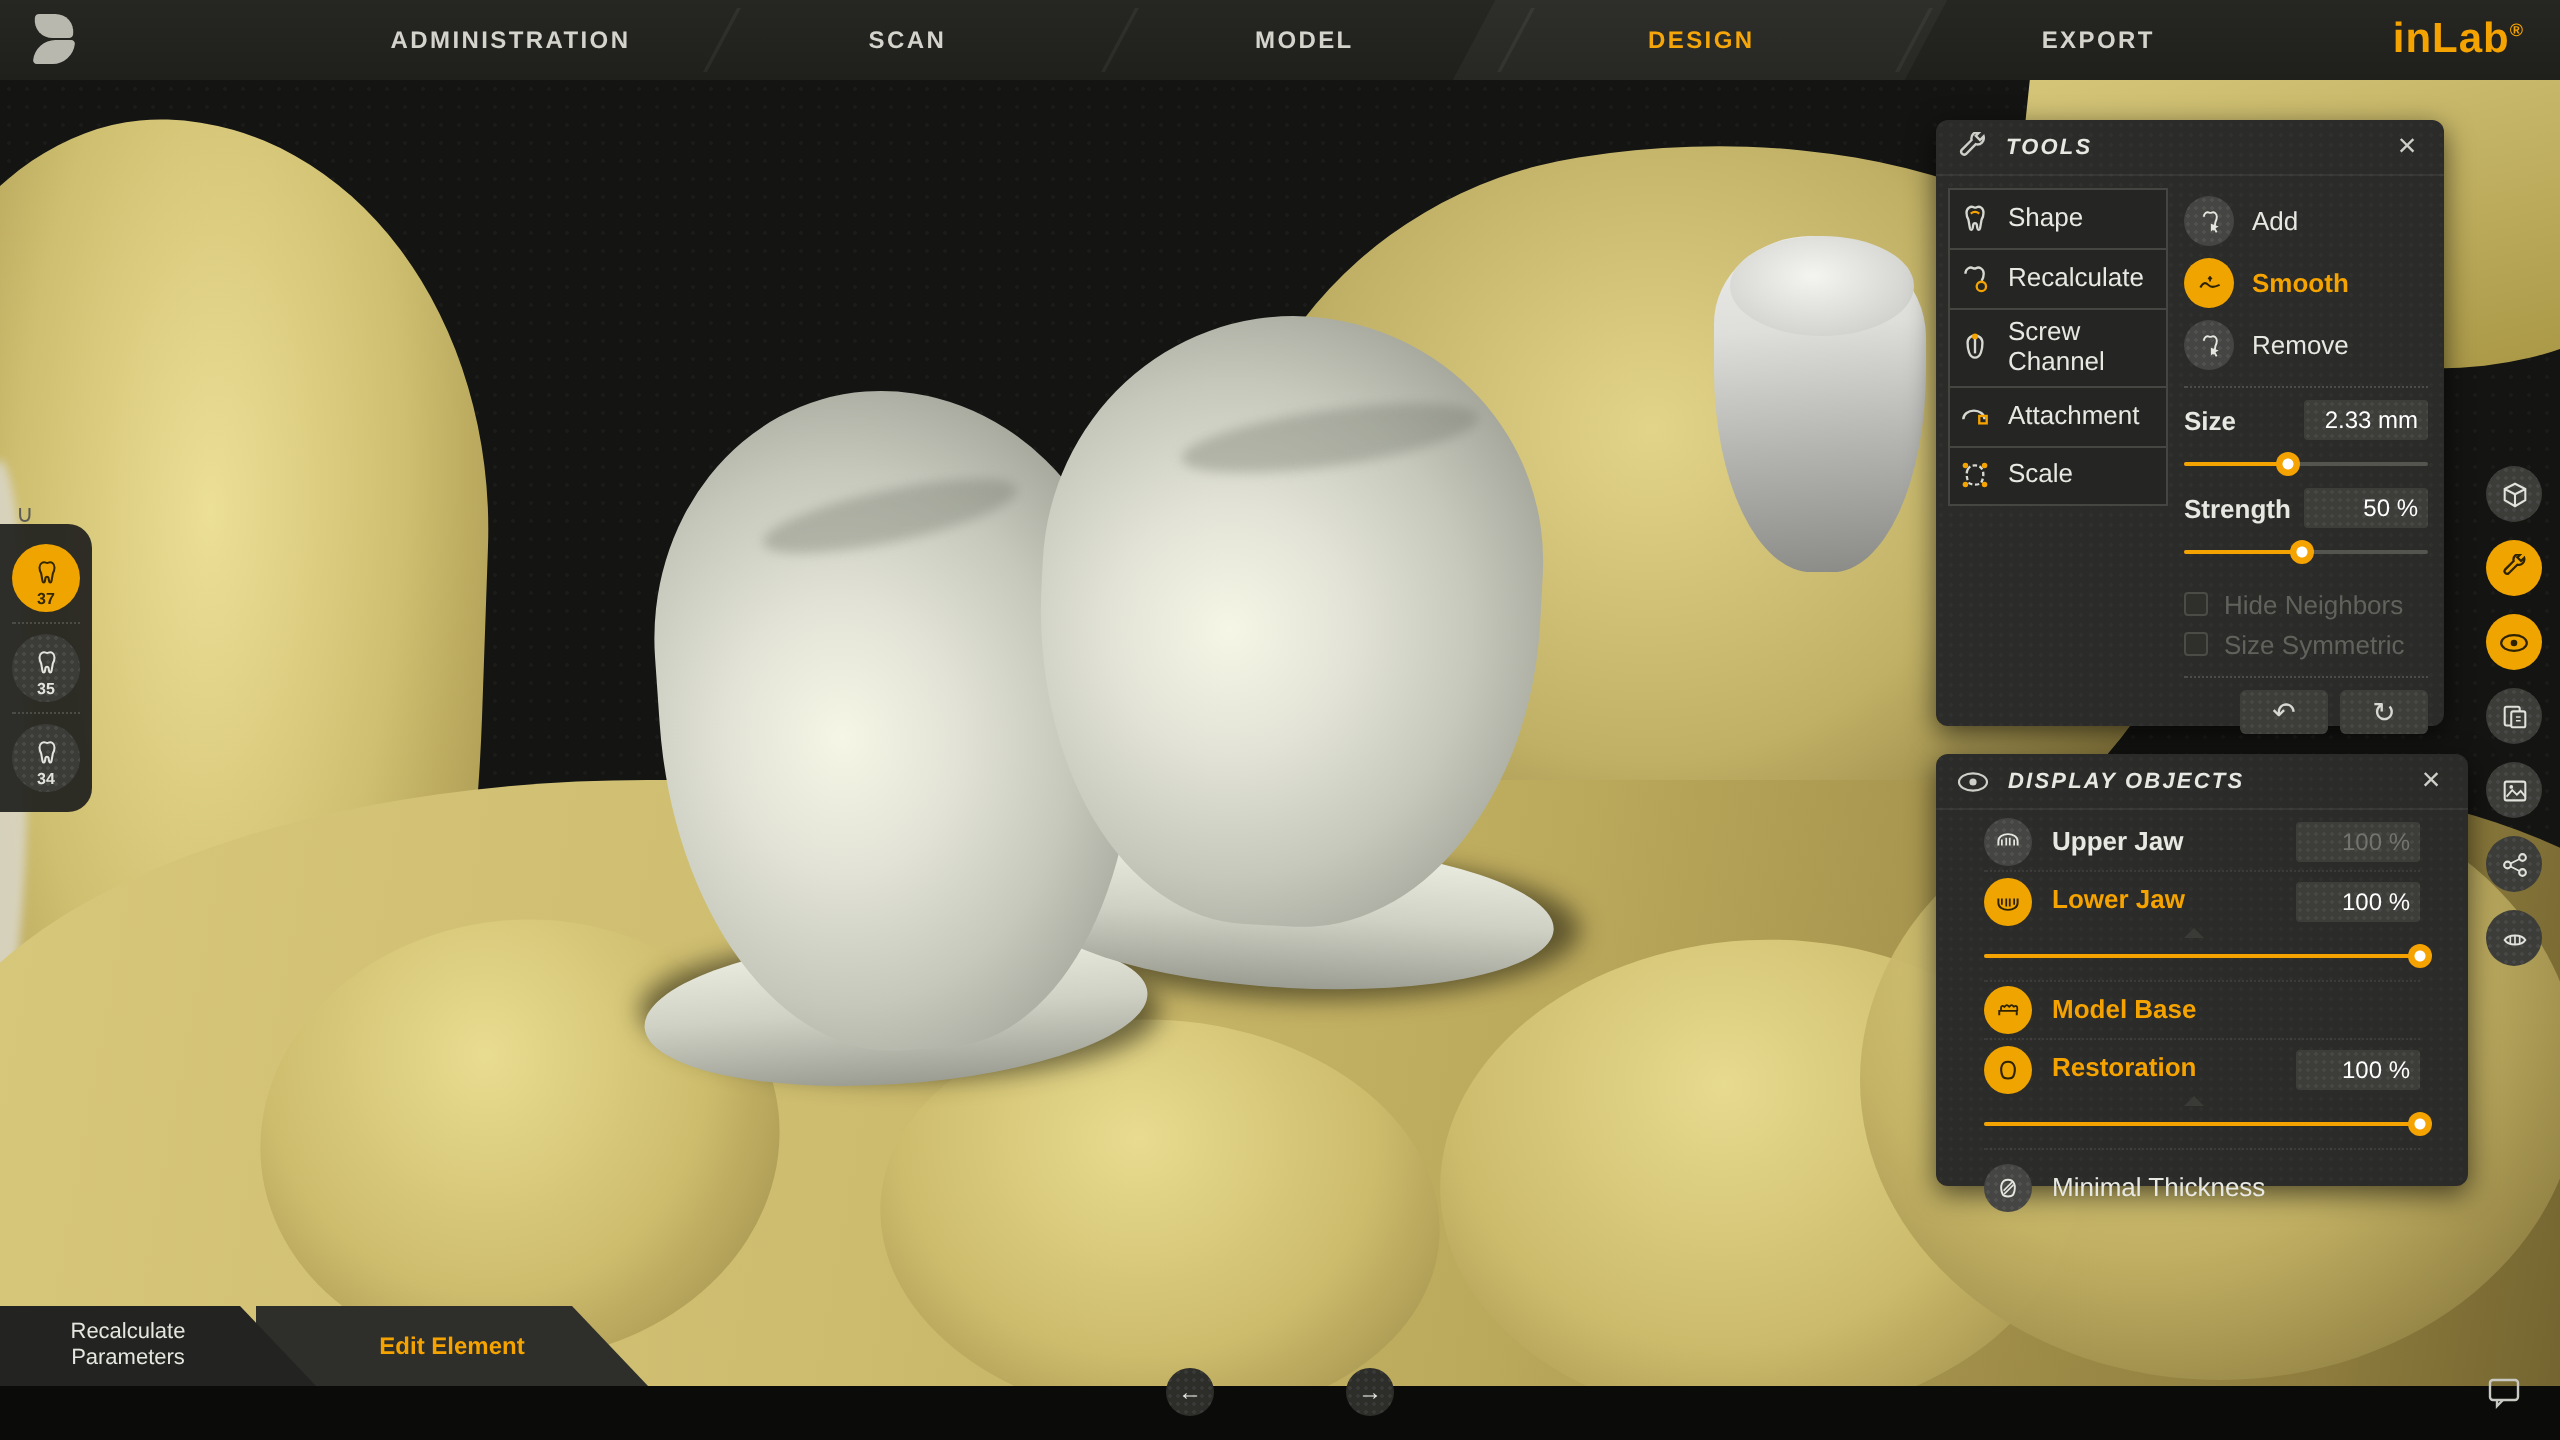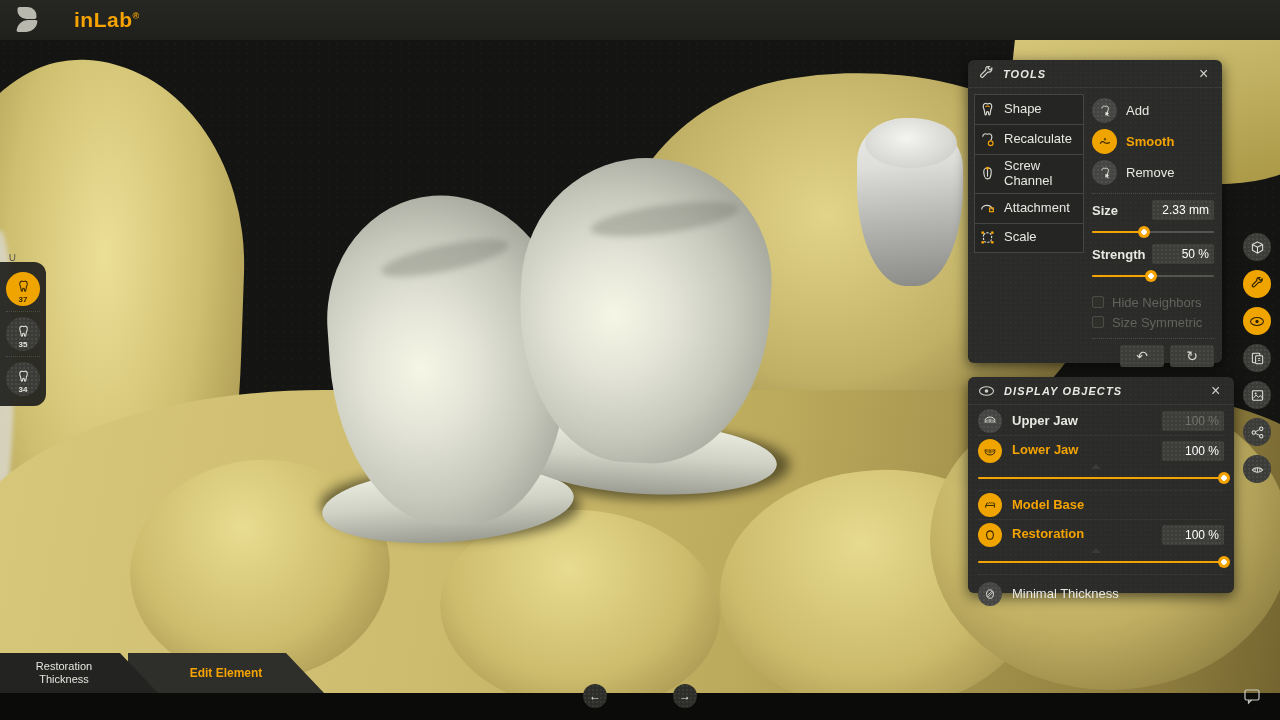--- a/index.html
+++ b/index.html
@@ -114,21 +114,21 @@
     background:radial-gradient(circle,#fff 0 2.5px,#f5a300 3px); border-radius:50%; }
   .check-row { display:flex; align-items:center; gap:8px; height:20px; font-size:13px; color:#62625d; }
   .checkbox { width:12px; height:12px; border:1px solid #4c4c47; background:#2f2f2c; border-radius:2px; }
   .undo-redo { display:flex; gap:6px; justify-content:flex-end; margin-top:2px; }
   .ur-btn { width:44px; height:22px; background:#3d3d3a; border-radius:3px; color:#d8d8d2;
     display:flex; align-items:center; justify-content:center; font-size:14px; cursor:pointer;
     background-image:radial-gradient(circle,rgba(255,255,255,0.05) 1px,transparent 1px); background-size:4px 4px; }
 
   
   .display-panel { left:968px; top:377px; width:266px; height:216px; }
-  .disp-body { padding:2px 10px 6px; }
+  .disp-body { padding:2px 24px 6px; }
   .disp-row { display:flex; align-items:center; gap:10px; min-height:29px; cursor:pointer;
     border-bottom:1px dotted rgba(255,255,255,0.08); }
   .disp-row:last-child, .disp-row.no-border { border-bottom:none; }
   .disp-row .icon-circle { width:24px; height:24px; }
   .disp-label { flex:1; font-size:13px; font-weight:bold; line-height:1.1; }
   .disp-row.dim .value-box { color:#74746e; }
   .slider-row { position:relative; padding:5px 0 4px; border-bottom:1px dotted rgba(255,255,255,0.08); }
   .slider-row .caret { position:absolute; top:-1px; left:46%; width:0; height:0;
     border-left:5px solid transparent; border-right:5px solid transparent; border-bottom:5px solid #3a3a37; }
 
@@ -192,20 +192,27 @@
     <div class="blob crown crown1"></div>
     <div class="blob crown crown2"></div>
     <div class="crown-groove g1"></div>
     <div class="crown-groove g2"></div>
   </div>
 
   <div class="topbar">
     <div class="logo">
         <div class="logo-glyph"></div>
       </div>
+    <div class="menu">
+      <div class="menu-item">ADMINISTRATION</div>
+      <div class="menu-item">SCAN</div>
+      <div class="menu-item">MODEL</div>
+      <div class="menu-item active">DESIGN</div>
+      <div class="menu-item">EXPORT</div>
+    </div>
     <div class="brand"><span>inLab</span><sup>®</sup></div>
   </div>
 
   <div class="left-bar">
     <div class="jaw-mark">∪</div>
     <div class="tooth-btn sel">
       <svg width="15" height="15" viewBox="0 0 16 16">
           <path d="M4 5c0-2.2 2-3.2 3.4-2.5.4.2 1 .2 1.4 0C10.2 1.8 12 2.8 12 5c0 1.4-.4 2.4-.9 3.3l-.7 4c-.2 1-1.1 1-1.3 0l-.3-1.8c-.2-.7-1.4-.7-1.6 0l-.3 1.8c-.2 1-1.1 1-1.3 0l-.7-4C4.4 7.4 4 6.4 4 5z" fill="none" stroke="currentColor" stroke-width="1.1"></path>
         </svg>
       <div class="num">37</div>
@@ -458,21 +465,21 @@
           <path d="M5.5 6.7v3.6M8 6.2v4.6M10.5 6.7v3.6" stroke="currentColor" stroke-width=".9"></path>
         </svg>
     </div>
   </div>
 
   <div class="tabs">
     <div class="tab tab2">
         <span>Edit Element</span>
       </div>
     <div class="tab tab1">
-        <div class="lbl">Restoration Thickness</div>
+        <div class="lbl">Recalculate Parameters</div>
       </div>
   </div>
 
   <div class="bottom-bar">
     <div class="nav-btn nav-prev">
         <span>←</span>
       </div>
     <div class="nav-btn nav-next">
         <span>→</span>
       </div>

